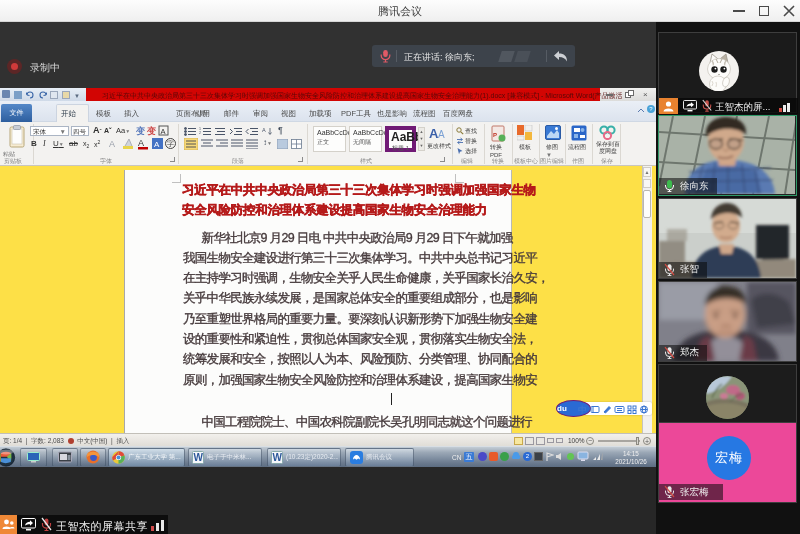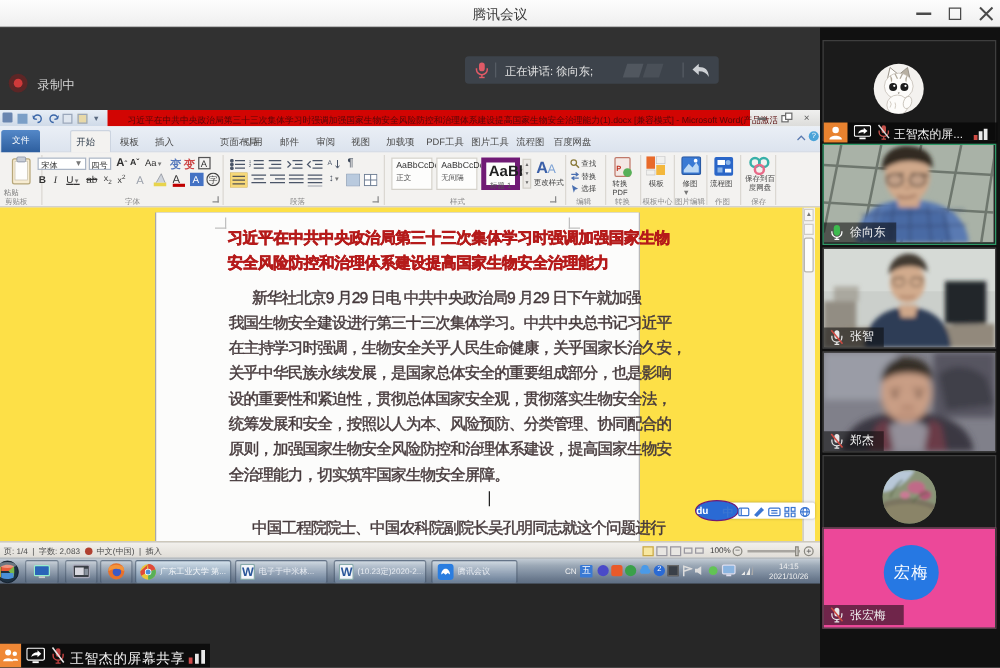--- a/index.html
+++ b/index.html
@@ -74,21 +74,21 @@
     <div class="abs" style="left:61px;top:21px;font-size:7.5px;color:#33404f;">开始</div>
     <div class="abs" style="left:96px;top:21px;font-size:7.5px;color:#4a4a4a;">模板</div>
     <div class="abs" style="left:124px;top:21px;font-size:7.5px;color:#4a4a4a;">插入</div>
     <div class="abs" style="left:152px;top:21px;font-size:7.5px;color:#4a4a4a;margin-left:24px;">页面布局</div>
     <div class="abs" style="left:195px;top:21px;font-size:7.5px;color:#4a4a4a;">引用</div>
     <div class="abs" style="left:224px;top:21px;font-size:7.5px;color:#4a4a4a;">邮件</div>
     <div class="abs" style="left:253px;top:21px;font-size:7.5px;color:#4a4a4a;">审阅</div>
     <div class="abs" style="left:281px;top:21px;font-size:7.5px;color:#4a4a4a;">视图</div>
     <div class="abs" style="left:309px;top:21px;font-size:7.5px;color:#4a4a4a;">加载项</div>
     <div class="abs" style="left:341px;top:21px;font-size:7.5px;color:#4a4a4a;">PDF工具</div>
-    <div class="abs" style="left:377px;top:21px;font-size:7.5px;color:#4a4a4a;">图片工具</div>
+    <div class="abs" style="left:377px;top:21px;font-size:7.5px;color:#4a4a4a;">也是影响</div>
     <div class="abs" style="left:413px;top:21px;font-size:7.5px;color:#4a4a4a;">流程图</div>
     <div class="abs" style="left:443px;top:21px;font-size:7.5px;color:#4a4a4a;">百度网盘</div>
     <svg class="abs" style="left:637px;top:20px" width="8" height="5">
         <path d="M1,4 L4,1 L7,4" stroke="#5a7ab0" stroke-width="1" fill="none"></path>
       </svg>
     <div class="abs" style="left:647px;top:17px;width:8px;height:8px;border-radius:50%;background:#4aa3d8;color:#fff;font-size:6px;text-align:center;line-height:8px;">?</div>
 
     <div class="abs" id="ribbon" style="left:0;top:34px;width:656px;height:44px;background:#f3f2f0;border-bottom:1px solid #c9c6c0;">
 
       <div class="abs" style="left:33px;top:2px;width:1px;height:40px;background:#dbd8d2;"></div>
@@ -327,24 +327,24 @@
       <div class="abs" style="left:455px;top:8px;width:9px;height:9px;border-left:1px solid #c0c0c0;border-bottom:1px solid #c0c0c0;"></div>
 
       <div class="abs" style="left:182px;top:13.6px;width:279px;font-size:12.5px;line-height:20.3px;font-weight:bold;color:#b51a1a;letter-spacing:-0.3px;-webkit-text-stroke:0.45px #b51a1a;white-space:nowrap;">习近平在中共中央政治局第三十三次集体学习时强调加强国家生物</div>
       <div class="abs" style="left:182px;top:33.9px;width:279px;text-align:center;font-size:12.5px;line-height:20.3px;font-weight:bold;color:#b51a1a;letter-spacing:-0.3px;-webkit-text-stroke:0.45px #b51a1a;white-space:nowrap;">安全风险防控和治理体系建设提高国家生物安全治理能力</div>
 
       <div class="abs" id="body1" style="left:183px;top:61.5px;width:286px;font-size:12.5px;line-height:20.3px;color:#463a3c;letter-spacing:-0.7px;-webkit-text-stroke:0.35px #463a3c;white-space:nowrap;">
         <div style="padding-left:18.6px;">新华社北京9 月29 日电 中共中央政治局9 月29 日下午就加强</div>
         <div>我国生物安全建设进行第三十三次集体学习。中共中央总书记习近平</div>
         <div>在主持学习时强调，生物安全关乎人民生命健康，关乎国家长治久安，</div>
         <div>关乎中华民族永续发展，是国家总体安全的重要组成部分，也是影响</div>
+        <div>乃至重塑世界格局的重要力量。要深刻认识新形势下加强生物安全建</div>
         <div>设的重要性和紧迫性，贯彻总体国家安全观，贯彻落实生物安全法，</div>
         <div>统筹发展和安全，按照以人为本、风险预防、分类管理、协同配合的</div>
         <div>原则，加强国家生物安全风险防控和治理体系建设，提高国家生物安</div>
-        <div>全治理能力，切实筑牢国家生物安全屏障。</div>
       </div>
 
       <div class="abs" style="left:391px;top:227px;width:1px;height:12px;background:#222;"></div>
       <div class="abs" style="left:201.5px;top:247.5px;font-size:12.5px;color:#463a3c;letter-spacing:-0.7px;-webkit-text-stroke:0.35px #463a3c;white-space:nowrap;font-family:Liberation Serif, serif;">中国工程院院士、中国农科院副院长吴孔明同志就这个问题进行</div>
 
       <div class="abs" style="left:642px;top:0;width:10px;height:267px;background:#f2f1ef;border-left:1px solid #c6c3bd;"></div>
       <div class="abs" style="left:643px;top:1px;width:8px;height:10px;background:#f8f7f5;border:1px solid #cfccc6;font-size:5px;color:#777;text-align:center;line-height:9px;">▲</div>
       <div class="abs" style="left:643px;top:13px;width:8px;height:9px;background:#f8f7f5;border:1px solid #cfccc6;"></div>
       <div class="abs" style="left:643px;top:24px;width:8px;height:28px;background:#fdfdfc;border:1px solid #b9b6b0;border-radius:2px;"></div>
 

